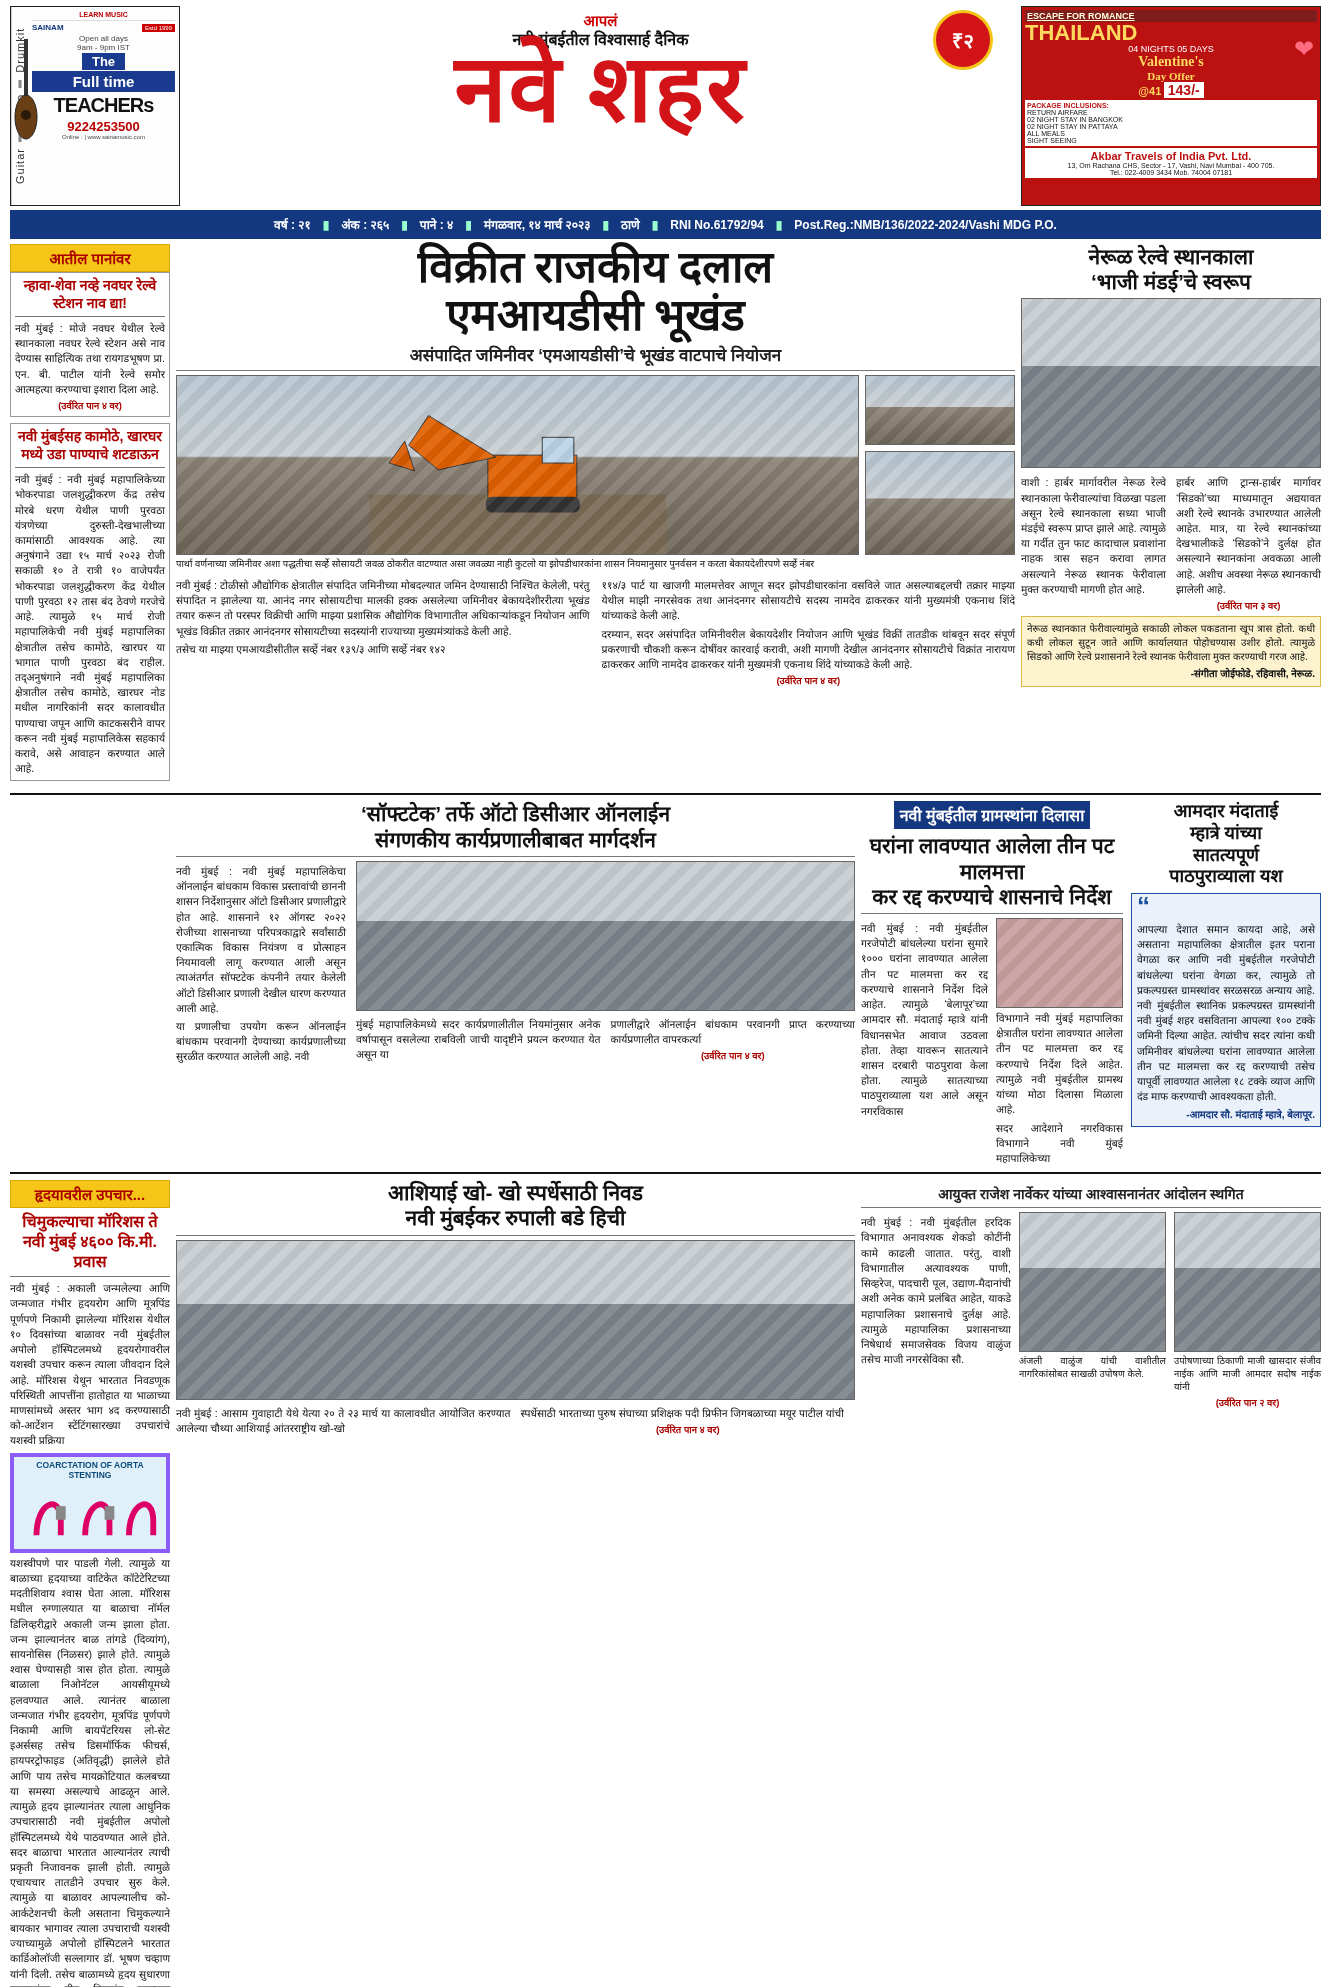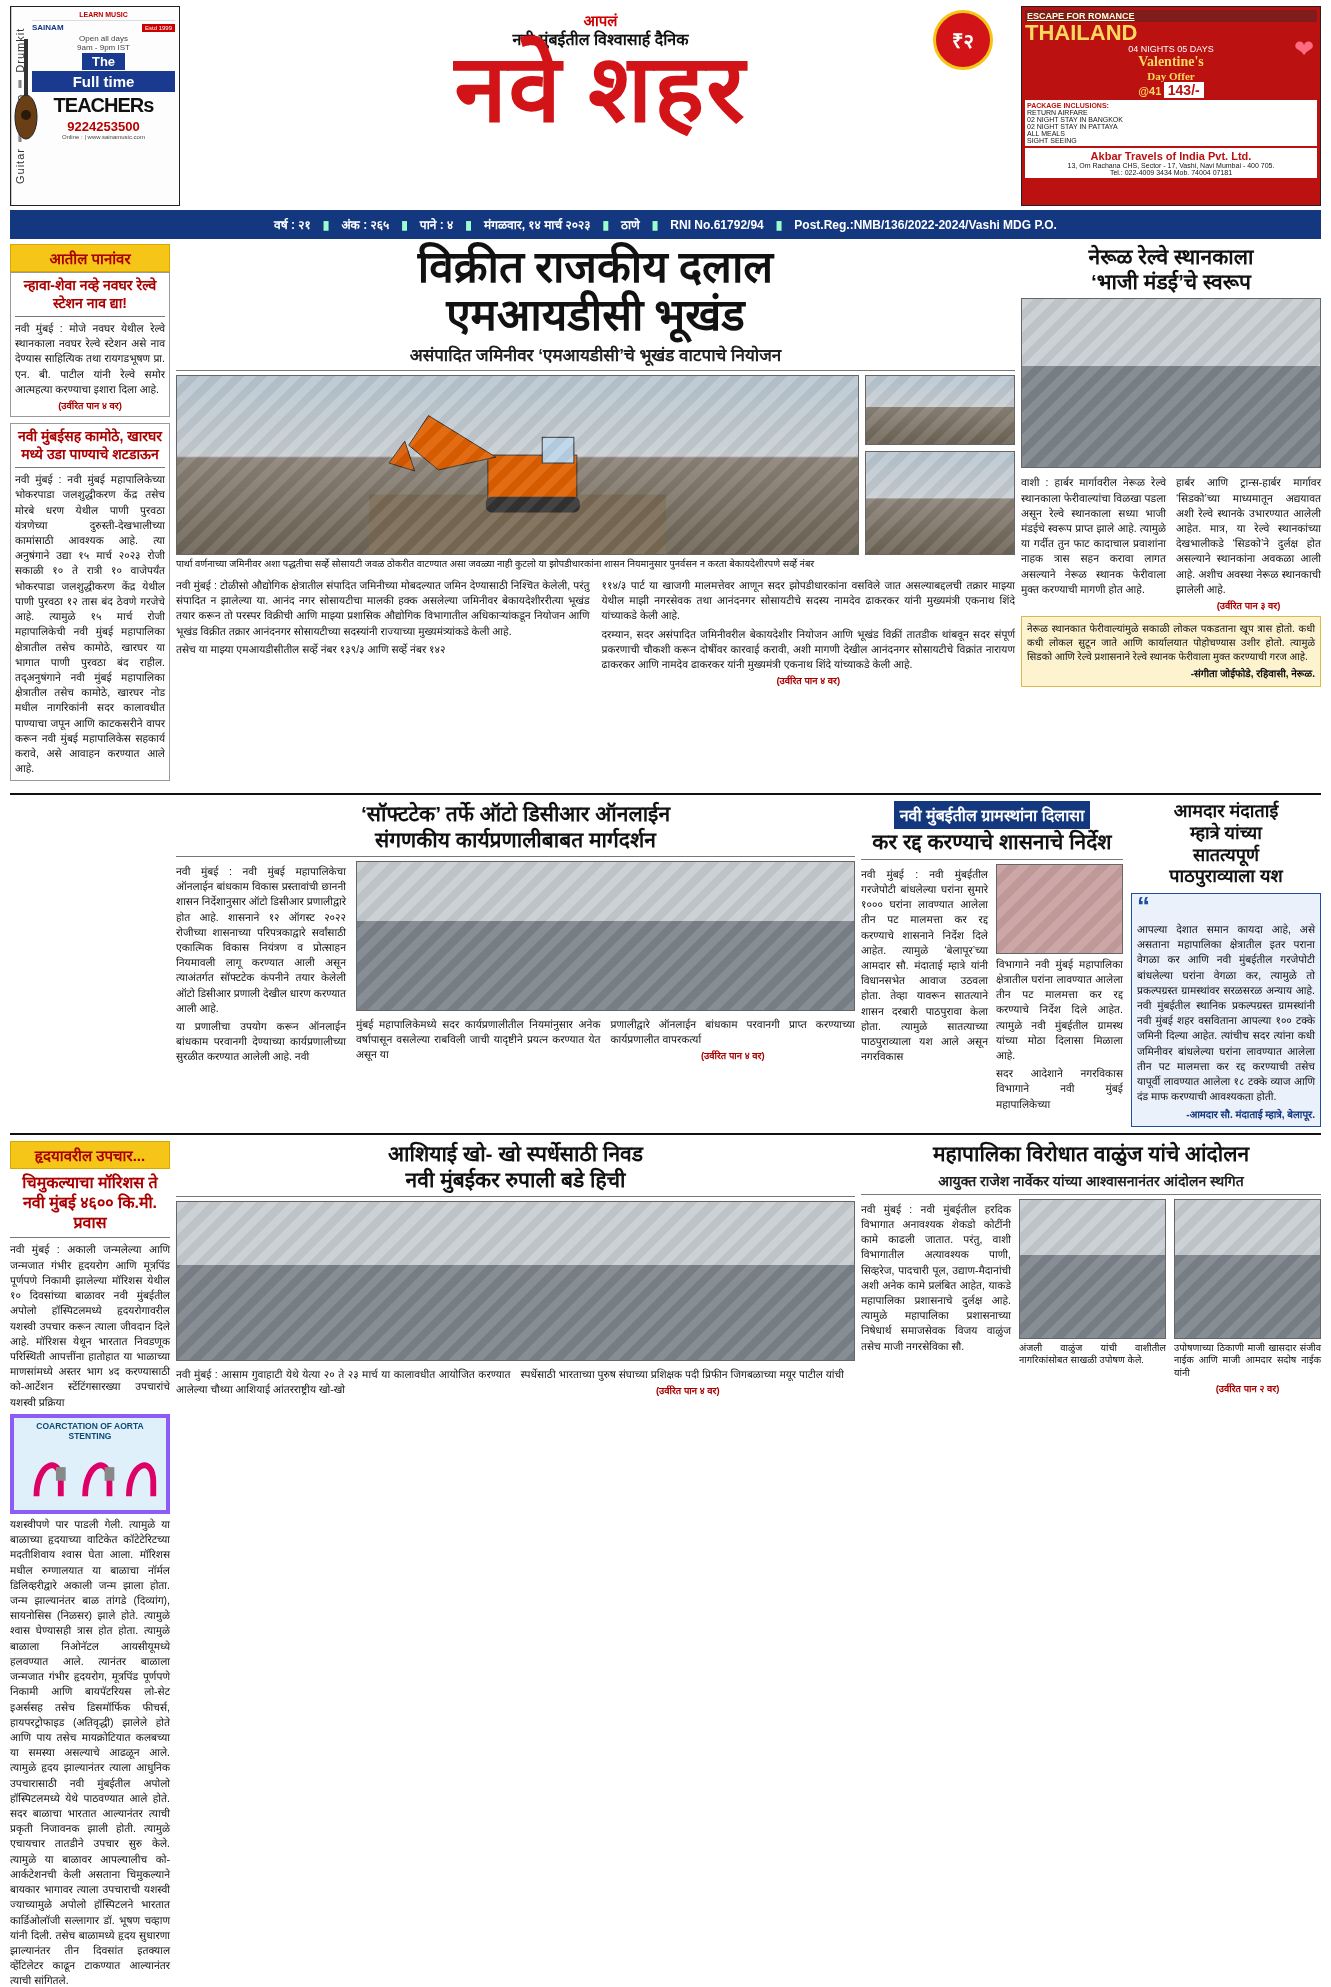--- a/index.html
+++ b/index.html
@@ -303,20 +303,21 @@
             </div>
           </div>
         </div>
       </div>
     </div>
 
     <div class="col-right" style="width:460px;">
       <div style="display:flex;gap:8px;">
         <div style="flex:1;">
           <div style="text-align:center;"><span class="ribbon">नवी मुंबईतील ग्रामस्थांना दिलासा</span></div>
+          <div class="sec-head" style="margin-top:4px;">घरांना लावण्यात आलेला तीन पट मालमत्ता</div>
           <div class="sec-head">कर रद्द करण्याचे शासनाचे निर्देश</div>
           <div class="thinrule"></div>
           <div style="display:flex;gap:8px;">
             <div style="flex:1;" class="body-text">नवी मुंबई : नवी मुंबईतील गरजेपोटी बांधलेल्या घरांना सुमारे १००० घरांना लावण्यात आलेला तीन पट मालमत्ता कर रद्द करण्याचे शासनाने निर्देश दिले आहेत. त्यामुळे ‘बेलापूर’च्या आमदार सौ. मंदाताई म्हात्रे यांनी विधानसभेत आवाज उठवला होता. तेव्हा यावरून सातत्याने शासन दरबारी पाठपुरावा केला होता. त्यामुळे सातत्याच्या पाठपुराव्याला यश आले असून नगरविकास</div>
             <div style="flex:1;">
               <div class="photo imgph" style="height:90px;background:#c9a0a0;"></div>
               <div class="body-text">विभागाने नवी मुंबई महापालिका क्षेत्रातील घरांना लावण्यात आलेला तीन पट मालमत्ता कर रद्द करण्याचे निर्देश दिले आहेत. त्यामुळे नवी मुंबईतील ग्रामस्थ यांच्या मोठा दिलासा मिळाला आहे.</div>
               <div class="body-text">सदर आदेशाने नगरविकास विभागाने नवी मुंबई महापालिकेच्या</div>
             </div>
           </div>
@@ -368,21 +369,20 @@
       <div style="display:flex;gap:10px;margin-top:3px;">
         <div style="flex:1;" class="body-text">नवी मुंबई : आसाम गुवाहाटी येथे येत्या २० ते २३ मार्च या कालावधीत आयोजित करण्यात आलेल्या चौथ्या आशियाई आंतरराष्ट्रीय खो-खो</div>
         <div style="flex:1;">
           <div class="body-text">स्पर्धेसाठी भारताच्या पुरुष संघाच्या प्रशिक्षक पदी प्रिफीन जिगबळाच्या मयूर पाटील यांची</div>
           <div class="cont">(उर्वरित पान ४ वर)</div>
         </div>
       </div>
     </div>
 
     <div class="col-right" style="width:460px;">
-      <div class="sec-head">महापालिका विरोधात वाळुंज यांचे आंदोलन</div>
       <div class="lead-sub" style="font-size:14px;">आयुक्त राजेश नार्वेकर यांच्या आश्वासनानंतर आंदोलन स्थगित</div>
       <div class="thinrule"></div>
       <div style="display:flex;gap:8px;">
         <div style="width:150px;" class="body-text">नवी मुंबई : नवी मुंबईतील हरदिक विभागात अनावश्यक शेकडो कोटींनी कामे काढली जातात. परंतु, वाशी विभागातील अत्यावश्यक पाणी, सिव्हरेज, पादचारी पूल, उद्याण-मैदानांची अशी अनेक कामे प्रलंबित आहेत, याकडे महापालिका प्रशासनाचे दुर्लक्ष आहे. त्यामुळे महापालिका प्रशासनाच्या निषेधार्थ समाजसेवक विजय वाळुंज तसेच माजी नगरसेविका सौ.</div>
         <div style="flex:1;">
           <div class="photo imgph" style="height:140px;">
               <div class="people"></div>
             </div>
           <div class="cap">अंजली वाळुंज यांची वाशीतील नागरिकांसोबत साखळी उपोषण केले.</div>
         </div>

